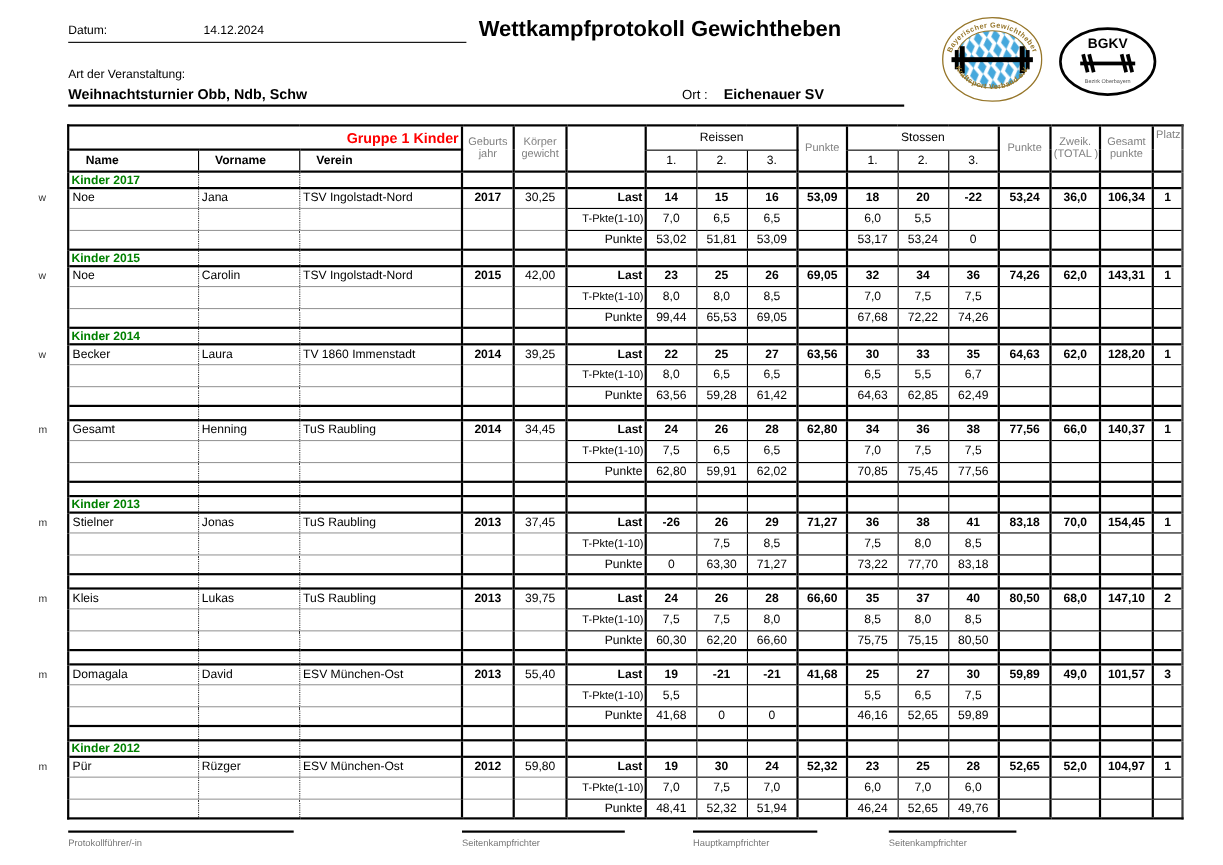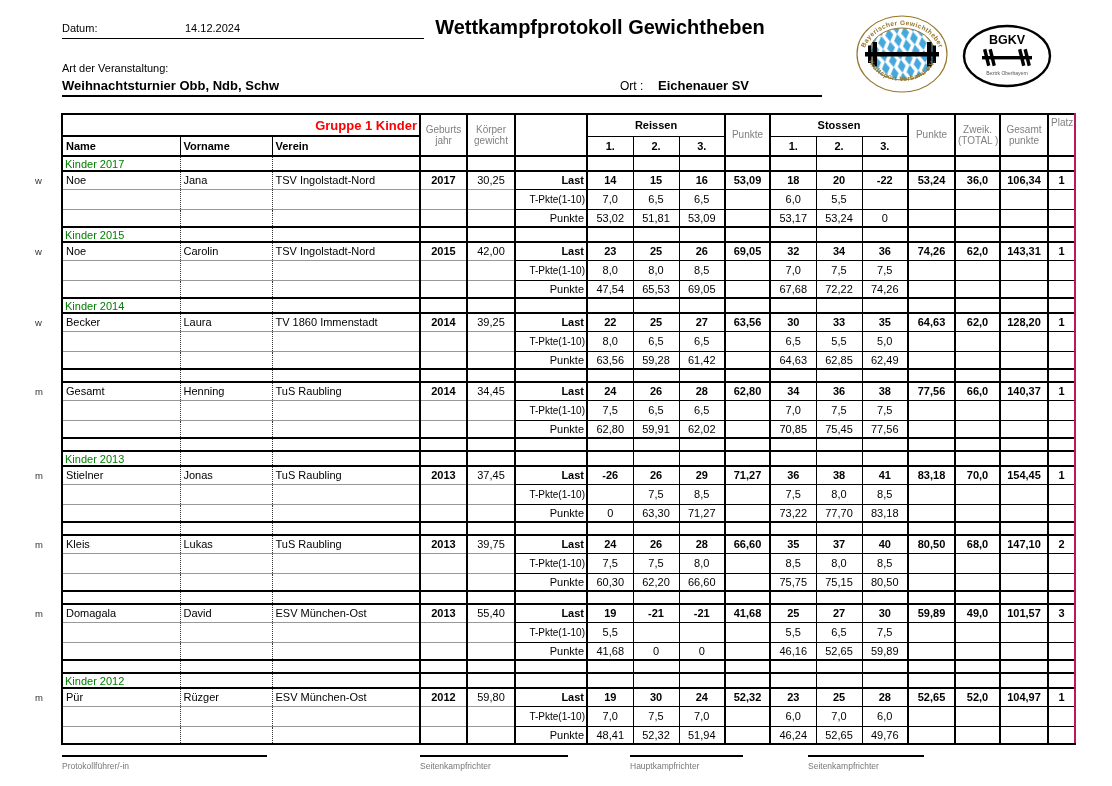--- a/index.html
+++ b/index.html
@@ -15,32 +15,32 @@
   .rule2{background:#000;height:2px}
   
   table{border-collapse:collapse;table-layout:fixed;position:absolute;left:30px;top:113px;width:1045px}
   td{border-left:1px solid #000;border-top:1px solid #000;font-size:11px;padding:0 2px;overflow:hidden;white-space:nowrap;vertical-align:middle}
   td.g{border:none;font-size:9.5px;color:#333;padding-left:5px}
   .bl2{border-left-width:2px}
   .bld{border-left-style:dotted;border-left-color:#333}
   .bt2{border-top-width:2px}
   .bt1{border-top-width:1px}
   .btg{border-top-color:#999}
-  .br2{border-right:2px solid #be185d}
+  .br2{border-right:2px solid #404040}
   .bb2{border-bottom:2px solid #000}
   .num{text-align:center}
   .txt{text-align:left;padding-left:3px}
   .bold{font-weight:bold}
   .lab{text-align:right}
   .labsm{font-size:10px;padding:4px 1px}
   .grp{color:#ff0000;font-weight:bold;font-size:13px;text-align:right}
-  .sec{color:#008000;font-weight:normal}
-  .hname{font-weight:bold;text-align:left;padding-left:3px}
+  .sec{color:#008000;font-weight:bold}
+  .hname{font-weight:bold;text-align:left;padding-left:15px}
   .hgray{color:#808080;font-size:10px;text-align:center;line-height:1.15}
-  .hblack{font-weight:bold;text-align:center;font-size:11px}
+  .hblack{font-weight:normal;text-align:center;font-size:11px}
   .vtop{vertical-align:top;padding-top:2px}
   tr.hr1{height:22px}
   tr.hr2{height:20px}
   tr.rh-data{height:18px}
   tr.rh-sec{height:15px}
   tr.rh-sp{height:13px}
   
   .sig-line{position:absolute;height:2px;background:#000}
   .sig-label{position:absolute;font-size:8.5px;color:#777}
 </style>
@@ -296,21 +296,21 @@
         <td class="bl2 bt1 br2 num"></td>
       </tr>
       <tr class="rh-data">
         <td class="g"></td>
         <td class="bl2 btg txt"></td>
         <td class="bld btg txt"></td>
         <td class="bld btg txt"></td>
         <td class="bl2 btg num"></td>
         <td class="bl2 btg num"></td>
         <td class="bl2 bt1 num lab">Punkte</td>
-        <td class="bl2 bt1 num">47,54</td>
+        <td class="bl2 bt1 num">99,44</td>
         <td class="bt1 num">65,53</td>
         <td class="bt1 num">69,05</td>
         <td class="bl2 bt1 num"></td>
         <td class="bl2 bt1 num">67,68</td>
         <td class="bt1 num">72,22</td>
         <td class="bt1 num">74,26</td>
         <td class="bl2 bt1 num"></td>
         <td class="bl2 bt1 num"></td>
         <td class="bl2 bt1 num"></td>
         <td class="bl2 bt1 br2 num"></td>
@@ -362,21 +362,21 @@
         <td class="bld btg txt"></td>
         <td class="bl2 btg num"></td>
         <td class="bl2 btg num"></td>
         <td class="bl2 bt1 num lab labsm">T-Pkte(1-10)</td>
         <td class="bl2 bt1 num">8,0</td>
         <td class="bt1 num">6,5</td>
         <td class="bt1 num">6,5</td>
         <td class="bl2 bt1 num"></td>
         <td class="bl2 bt1 num">6,5</td>
         <td class="bt1 num">5,5</td>
-        <td class="bt1 num">5,0</td>
+        <td class="bt1 num">6,7</td>
         <td class="bl2 bt1 num"></td>
         <td class="bl2 bt1 num"></td>
         <td class="bl2 bt1 num"></td>
         <td class="bl2 bt1 br2 num"></td>
       </tr>
       <tr class="rh-data">
         <td class="g"></td>
         <td class="bl2 btg txt"></td>
         <td class="bld btg txt"></td>
         <td class="bld btg txt"></td>

